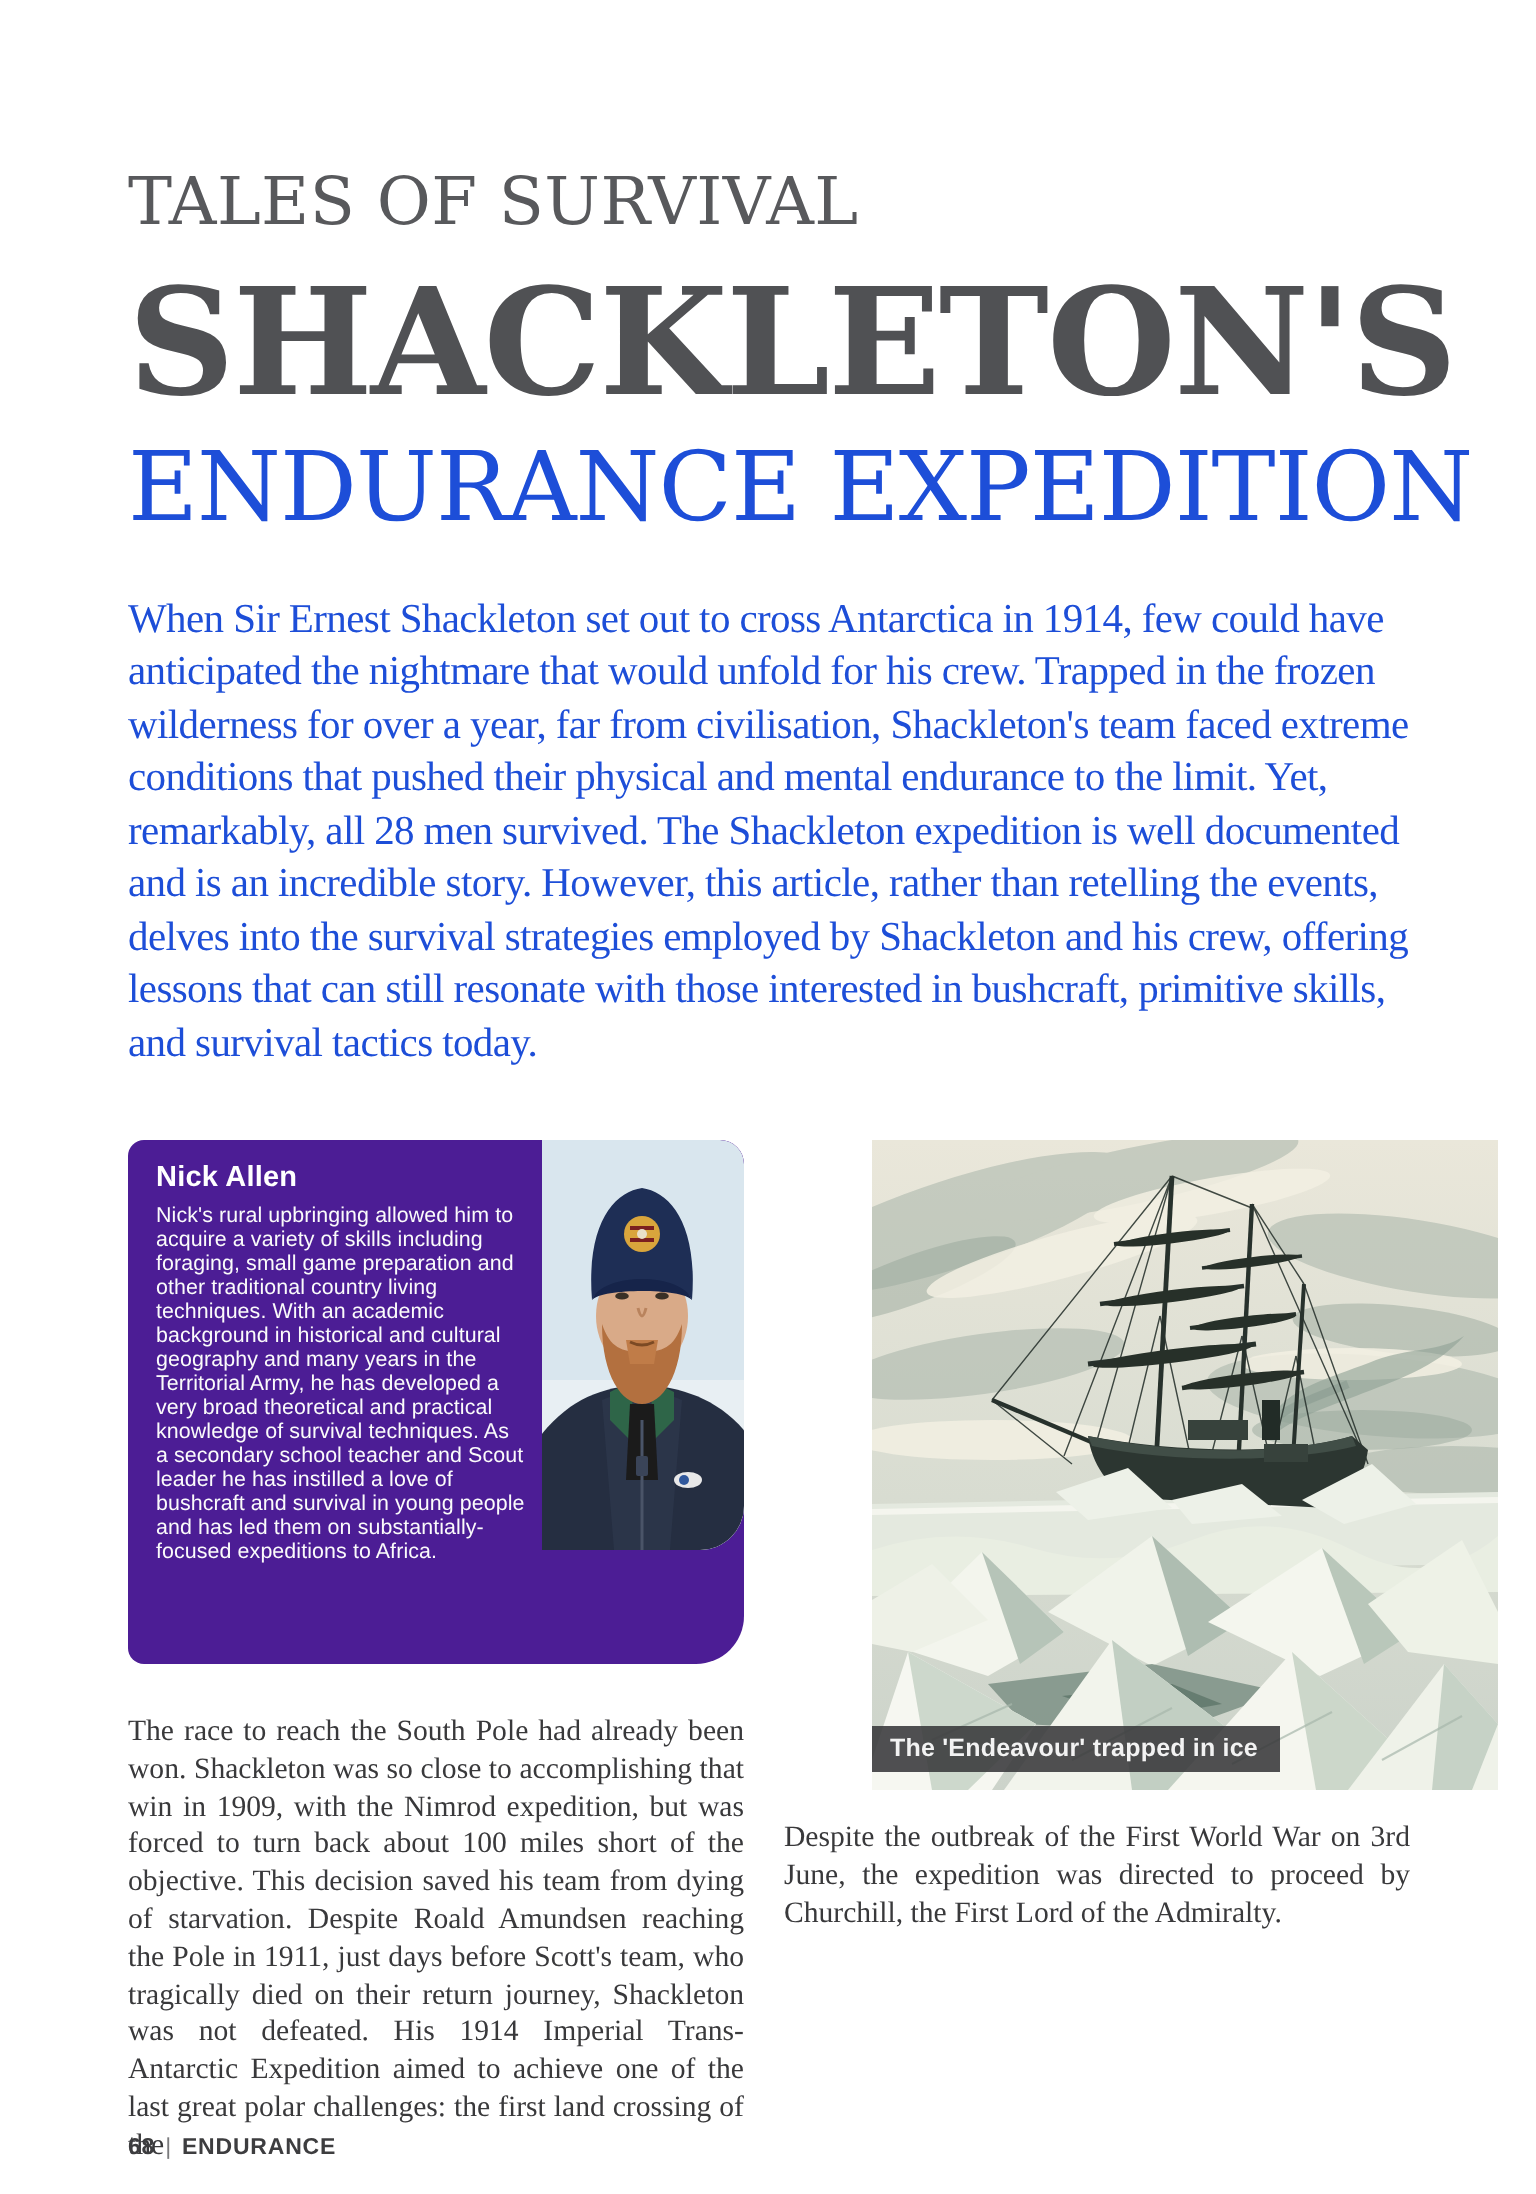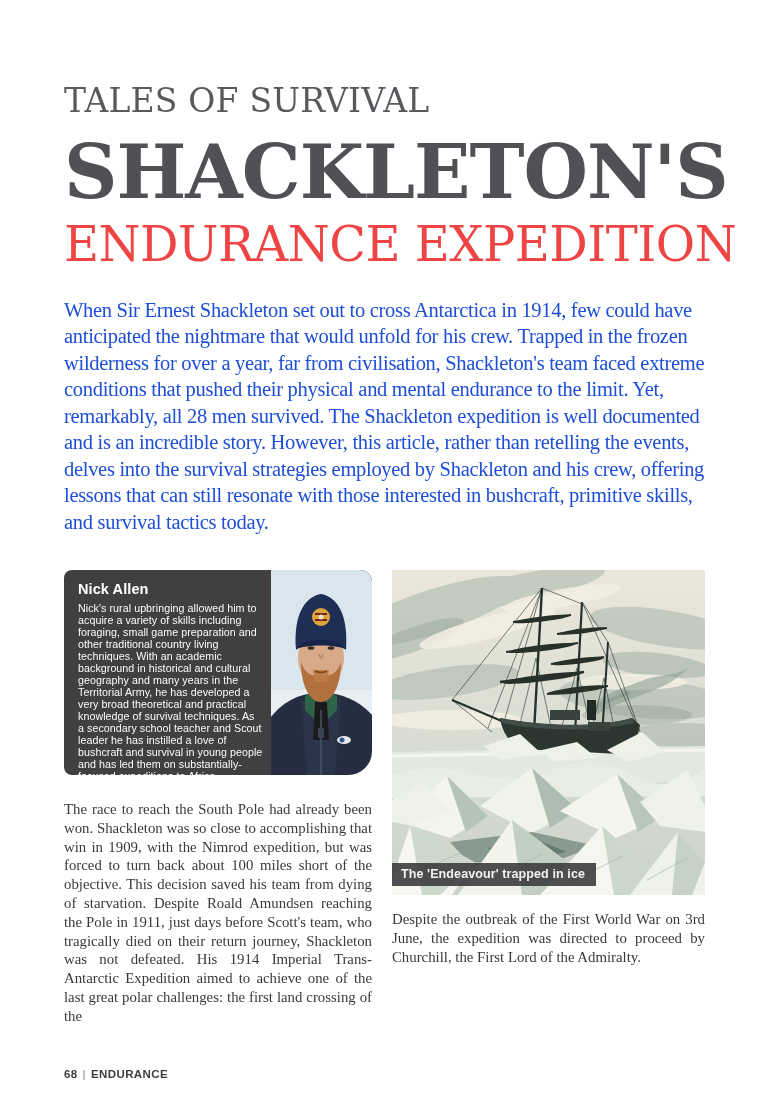--- a/index.html
+++ b/index.html
@@ -25,21 +25,21 @@
   .main-title {
     font-family:"DejaVu Serif", serif;
     font-size:74px; font-weight:700;
     color:#505154; letter-spacing:-1px;
     line-height:1.02; margin-top:16px;
     white-space:nowrap;
   }
   .subtitle {
     font-family:"DejaVu Serif", serif;
     font-size:48px; font-weight:400;
-    color:#ef4444; letter-spacing:-0.5px;
+    color:#1d4ed8; letter-spacing:-0.5px;
     line-height:1.05; margin-top:9px;
     white-space:nowrap;
     text-align:center;
   }
 
   
   .intro {
     margin-top:27px;
     font-family:Liberation Serif, serif;
     font-size:20.5px; line-height:26.5px;
@@ -50,22 +50,22 @@
   
   .cols {
     display:grid;
     grid-template-columns:308px 313px;
     column-gap:20px;
     margin-top:35px;
   }
 
   
   .bio-box {
-    height:205px;
-    background:#404040;
+    height:262px;
+    background:#4c1d95;
     border-radius:8px 12px 24px 8px;
     display:flex;
     overflow:hidden;
     color:#fbfbfb;
   }
   .bio-text { flex:1 1 auto; padding:11px 8px 10px 14px; }
   .bio-name {
     font-size:14.5px; font-weight:700;
     letter-spacing:0.1px; margin-bottom:5px;
     color:#ffffff;
@@ -76,20 +76,21 @@
     border-radius:0 12px 22px 0;
     overflow:hidden;
   }
   .bio-photo svg { display:block; width:101px; height:205px; }
 
   
   .ship-figure {
     position:relative;
     width:318px; height:325px;
     overflow:hidden;
+    margin-left:44px;
   }
   .ship-figure svg { display:block; width:313px; height:325px; }
   .ship-caption {
     position:absolute; left:0; bottom:9px;
     background:rgba(56,56,58,0.88);
     color:#f2f2f2;
     font-size:12.5px; font-weight:700;
     letter-spacing:0.1px;
     padding:4px 11px 5px 9px;
     white-space:nowrap;

